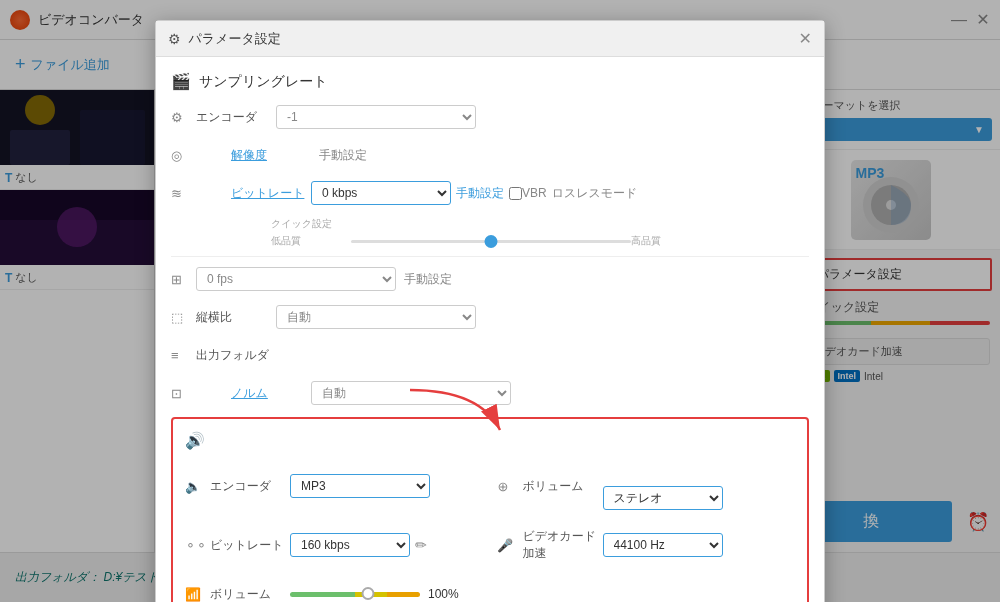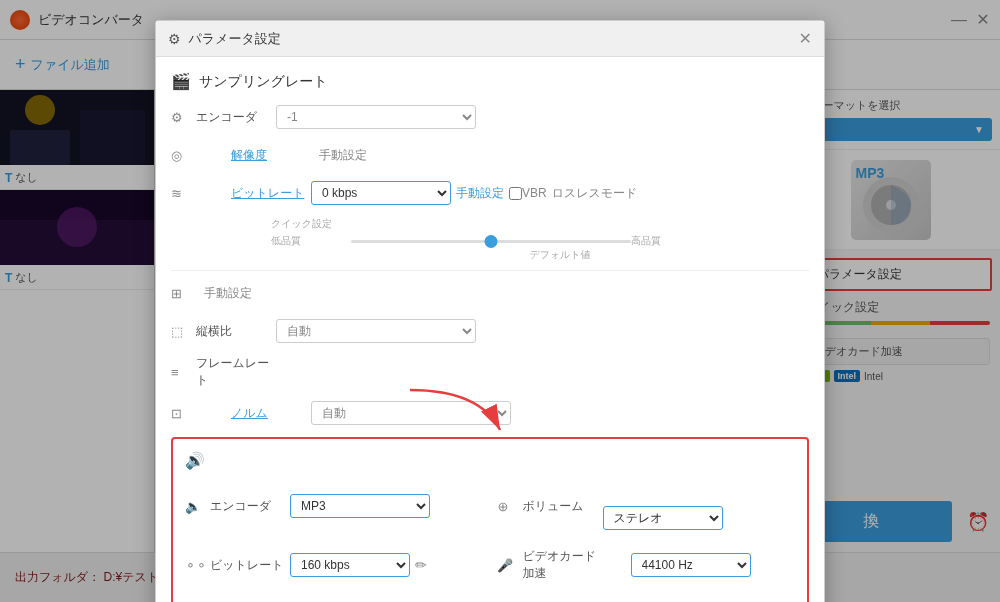--- a/index.html
+++ b/index.html
@@ -233,21 +233,22 @@
       bottom: 0; left: 0; right: 0;
       height: 50px;
       background: #f0f0f0;
       border-top: 1px solid #ddd;
       display: flex;
       align-items: center;
       padding: 0 15px;
     }
     .output-folder {
       font-size: 12px;
-      color: #7f1d1d;
+      color: #0f766e;
+      font-style: italic;
     }
     .clock-icon {
       font-size: 18px;
       margin-left: 8px;
     }
 
     
     .modal-overlay {
       position: absolute;
       top: 0; left: 0;
@@ -655,47 +656,49 @@
       <div style="display: flex; align-items: center; gap: 5px; margin-bottom: 3px;">
         <span style="font-size: 10px; color: #aaa; margin-left: 0px;">クイック設定</span>
       </div>
       <div style="display: flex; gap: 0; align-items: center;">
         <span style="font-size:10px;color:#aaa;width:80px;">低品質</span>
         <div class="slider-track">
           <div class="slider-thumb"></div>
         </div>
         <span style="font-size:10px;color:#aaa;">高品質</span>
       </div>
-      <div style="display: flex; justify-content: center; margin-left: 40px;">
-        <span style="font-size:10px;color:#aaa;">デフォルト値</span>
-      </div>
     </div>
 
     <hr class="section-divider">
 
     <div class="form-row">
       <span class="form-label-icon">⊞</span>
+      <div class="form-control">
+        <select class="form-select">
+          <option>0 fps</option>
+        </select>
+      </div>
       <div class="form-actions">
         <span class="link-btn">手動設定</span>
       </div>
     </div>
 
     <div class="form-row">
       <span class="form-label-icon">⬚</span>
       <span class="form-label">縦横比</span>
       <div class="form-control">
         <select class="form-select">
           <option>自動</option>
         </select>
       </div>
     </div>
 
     <div class="form-row">
       <span class="form-label-icon">≡</span>
-      <span class="form-label">フレームレート</span>
+      <span class="form-label">出力フォルダ</span>
     </div>
 
     <div class="form-row">
       <span class="form-label-icon">⊡</span>
       <span class="form-label underline">ノルム</span>
       <div class="form-control">
         <select class="form-select">
           <option>自動</option>
         </select>
       </div>
@@ -729,21 +732,21 @@
           <span class="form-label">ビットレート</span>
           <select class="form-select-blue" style="width:120px;">
             <option>160 kbps</option>
           </select>
           <span style="margin-left:5px;font-size:14px;color:#888;cursor:pointer;">✏</span>
         </div>
 
         <div class="form-row">
           <span class="form-label-icon">🎤</span>
           <span class="form-label">ビデオカード加速</span>
-          <select class="form-select-blue" style="width:120px;margin-left:28px;">
+          <select class="form-select-blue" style="width:120px;">
             <option>44100 Hz</option>
           </select>
         </div>
 
         <div class="form-row" style="grid-column: 1 / -1;">
           <span class="form-label-icon">📶</span>
           <span class="form-label">ボリューム</span>
           <div class="vol-slider-track">
             <div class="vol-slider-thumb"></div>
           </div>

